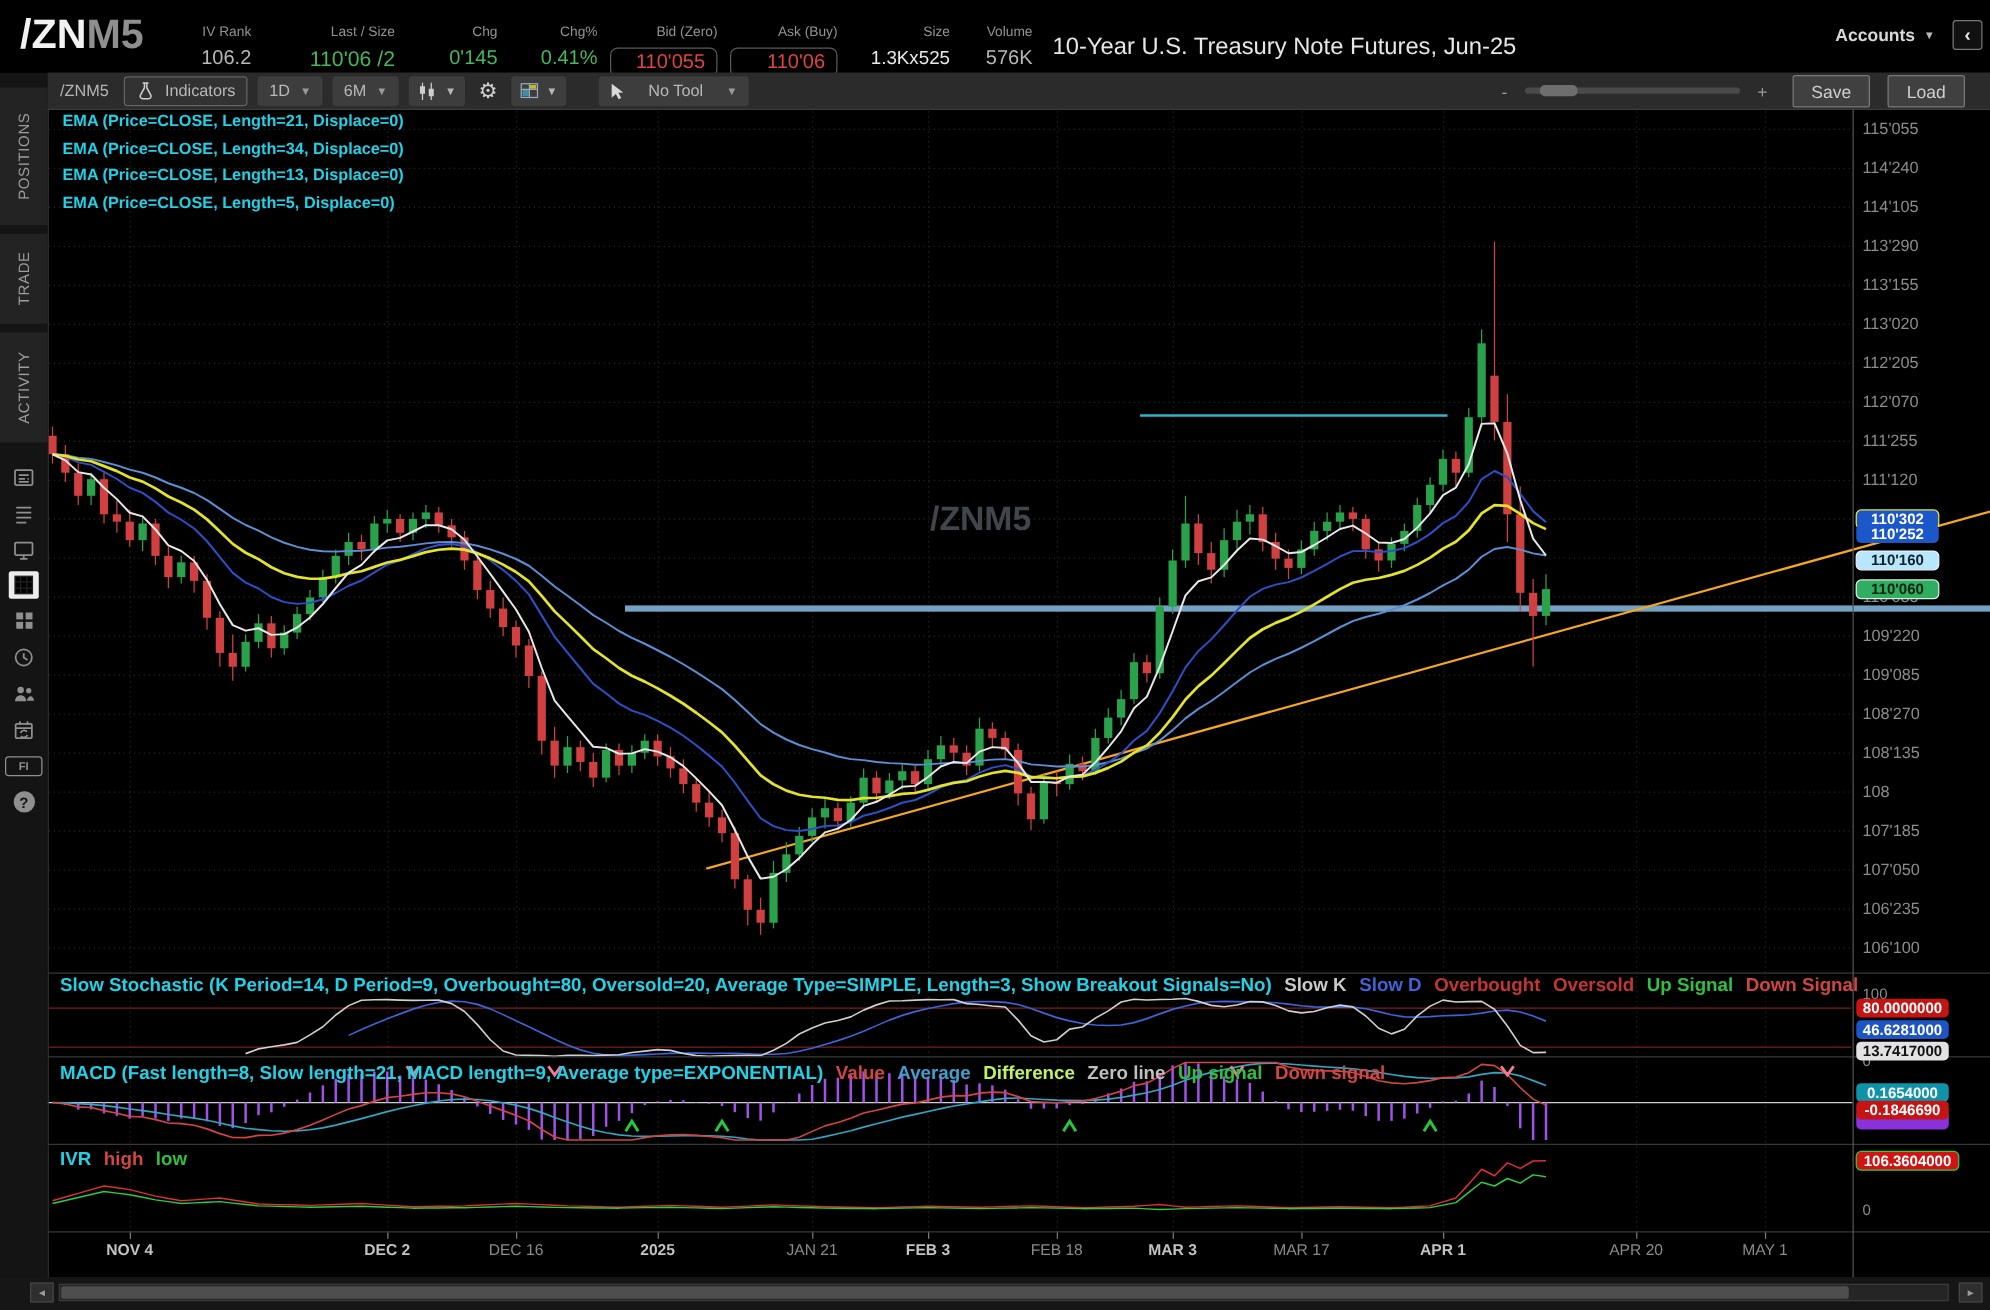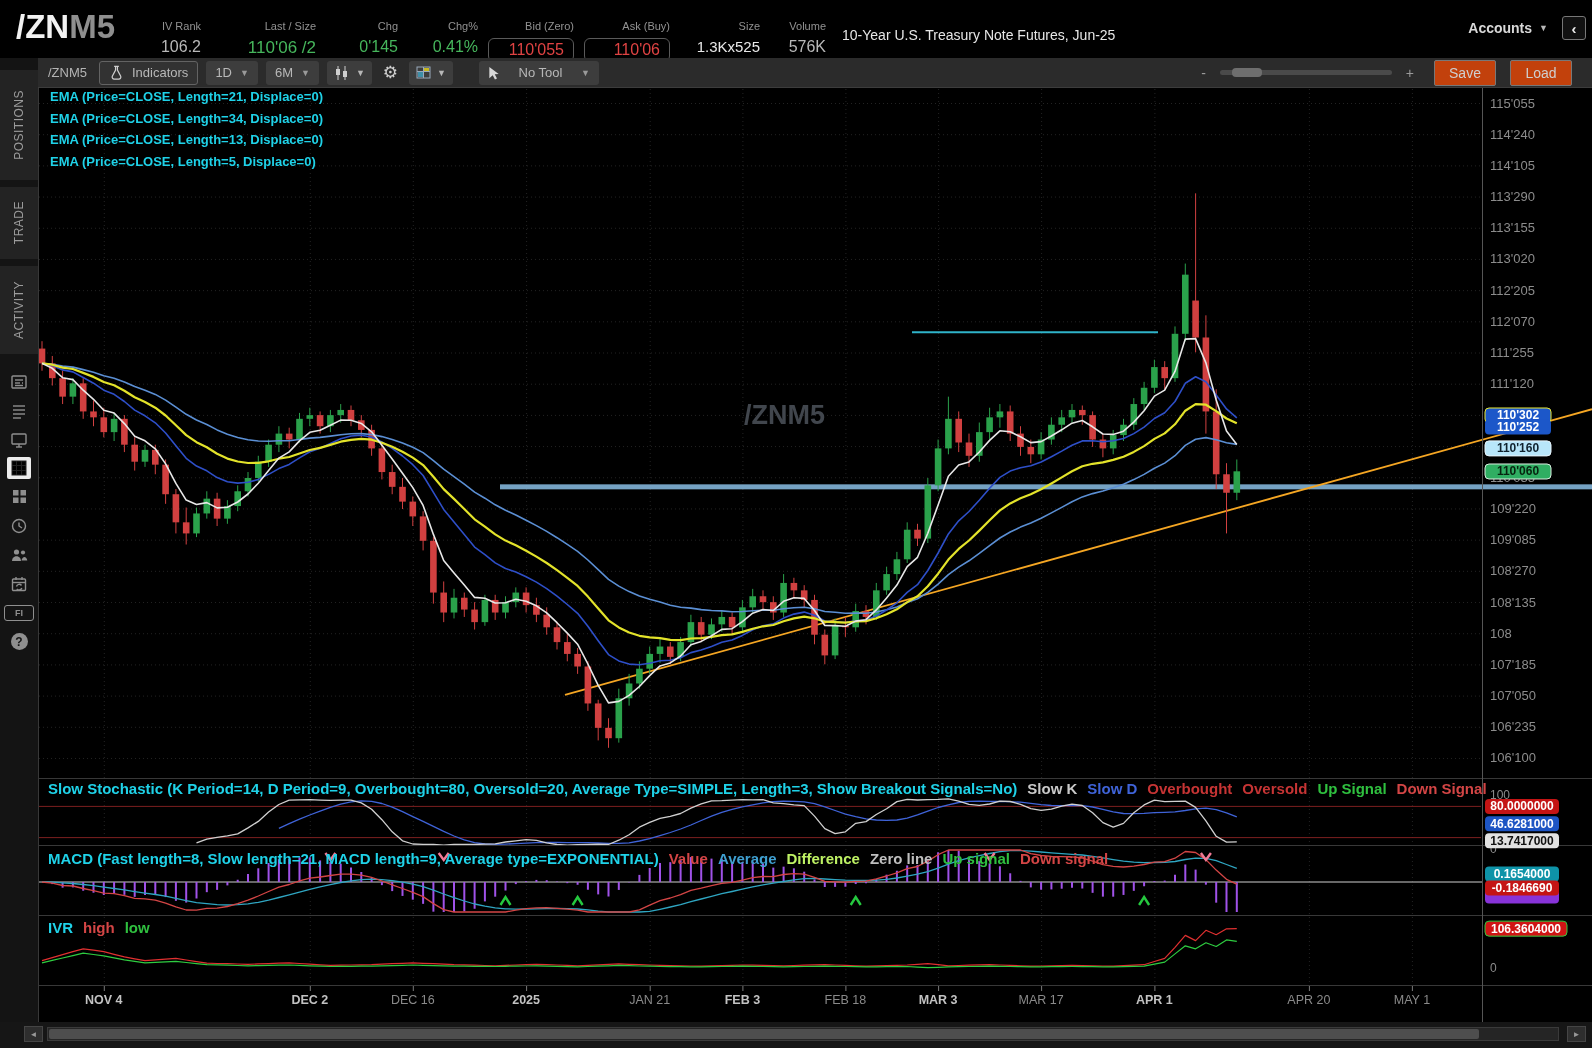--- a/index.html
+++ b/index.html
@@ -12,21 +12,21 @@
   
   .header { position:absolute; left:0; top:0; width:1592px; height:58px; background:#000;
             display:flex; align-items:flex-start; z-index:10; }
   .sym-wrap { margin:8px 6px 0 16px; font-size:33px; font-weight:bold; letter-spacing:0; }
   .sym-main { color:#f2f2f2; } .sym-suffix { color:#8f8f8f; }
   .hfield { display:flex; flex-direction:column; align-items:flex-end; margin-top:20px; margin-left:10px; }
   .hfield .lbl { font-size:11px; color:#929292; height:15px; }
   .hfield .val { font-size:16px; margin-top:3px; }
   .val.green { color:#46b65c; } .val.red { color:#e04343; } .val.white { color:#e8e8e8; } .val.gray { color:#b8b8b8; }
   .boxed { border:1px solid #5a5a5a; border-radius:6px; padding:2px 9px; margin-top:2px; min-width:86px; text-align:right; }
-  .hdr-title { color:#e6e6e6; font-size:14px; margin:27px 0 0 16px; white-space:nowrap; }
+  .hdr-title { color:#e6e6e6; font-size:19px; margin:27px 0 0 16px; white-space:nowrap; }
   .hdr-spacer { flex:1; }
   .accounts { display:flex; align-items:center; gap:7px; color:#d8d8d8; font-weight:bold;
               font-size:14px; margin-top:20px; cursor:pointer; }
   .caret { font-size:9px; color:#b8b8b8; }
   .collapse-btn { width:24px; height:24px; border:1px solid #777; border-radius:3px; color:#e8e8e8;
                   display:flex; align-items:center; justify-content:center; font-size:15px; font-weight:bold;
                   margin:16px 6px 0 14px; cursor:pointer; background:#111; }
 
   
   .toolbar { position:absolute; left:38px; top:58px; width:1554px; height:30px; background:#2b2b2b;
@@ -38,21 +38,21 @@
   .tb-btn { border:1px solid #636363; background:#323232; }
   .tb-dd  { background:#3d3d3d; }
   .tb-dd .caret { color:#9a9a9a; }
   .tb-iconbtn { height:24px; display:flex; align-items:center; gap:6px; padding:0 7px;
                 background:#3d3d3d; border-radius:3px; cursor:pointer; }
   .gear-glyph { color:#d0d0d0; font-size:17px; cursor:pointer; padding:0 3px; }
   .tb-spacer { flex:1; }
   .zoom-sign { color:#9a9a9a; font-size:14px; padding:0 6px; cursor:pointer; }
   .zoom-track { position:relative; width:172px; height:5px; background:#4a4a4a; border-radius:3px; cursor:pointer; }
   .zoom-thumb { position:absolute; left:12px; top:-2px; width:30px; height:9px; background:#6e6e6e; border-radius:4px; }
-  .tb-push { height:26px; min-width:62px; border:1px solid #787878; border-radius:2px; background:#c2410c;
+  .tb-push { height:26px; min-width:62px; border:1px solid #787878; border-radius:2px; background:#404040;
              color:#cfcfcf; font-size:14px; display:flex; align-items:center; justify-content:center;
              cursor:pointer; margin-left:6px; }
 
   
   .sidebar { position:absolute; left:0; top:58px; width:38px; height:990px; background:#141414; z-index:9; }
   .side-tab { width:38px; background:#232323; color:#9c9c9c; font-size:12px; letter-spacing:0.5px;
               display:flex; align-items:center; justify-content:center; cursor:pointer; margin-bottom:7px; }
   .side-tab span { writing-mode:vertical-rl; transform:rotate(180deg); }
   .icon-cell { width:38px; height:29px; display:flex; align-items:center; justify-content:center; cursor:pointer; }
   .icon-cell svg { stroke:#8f8f8f; fill:none; stroke-width:1.4; }

